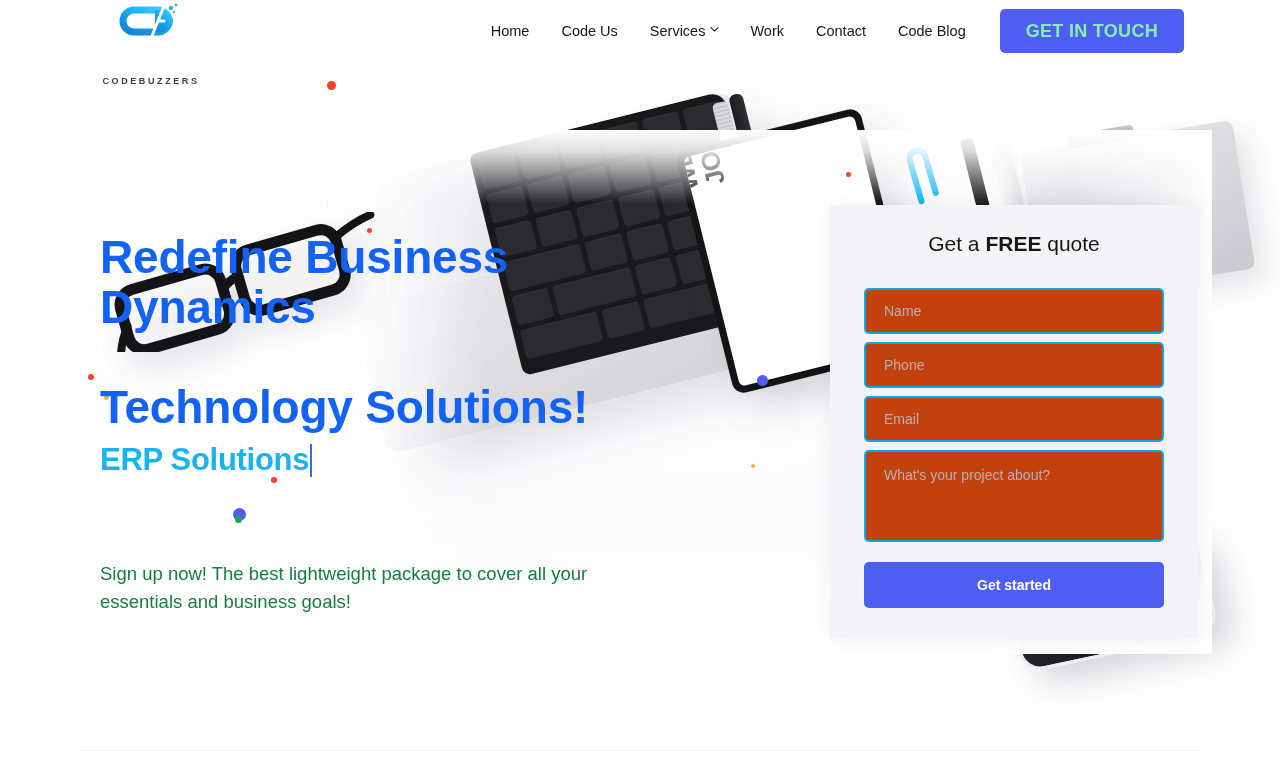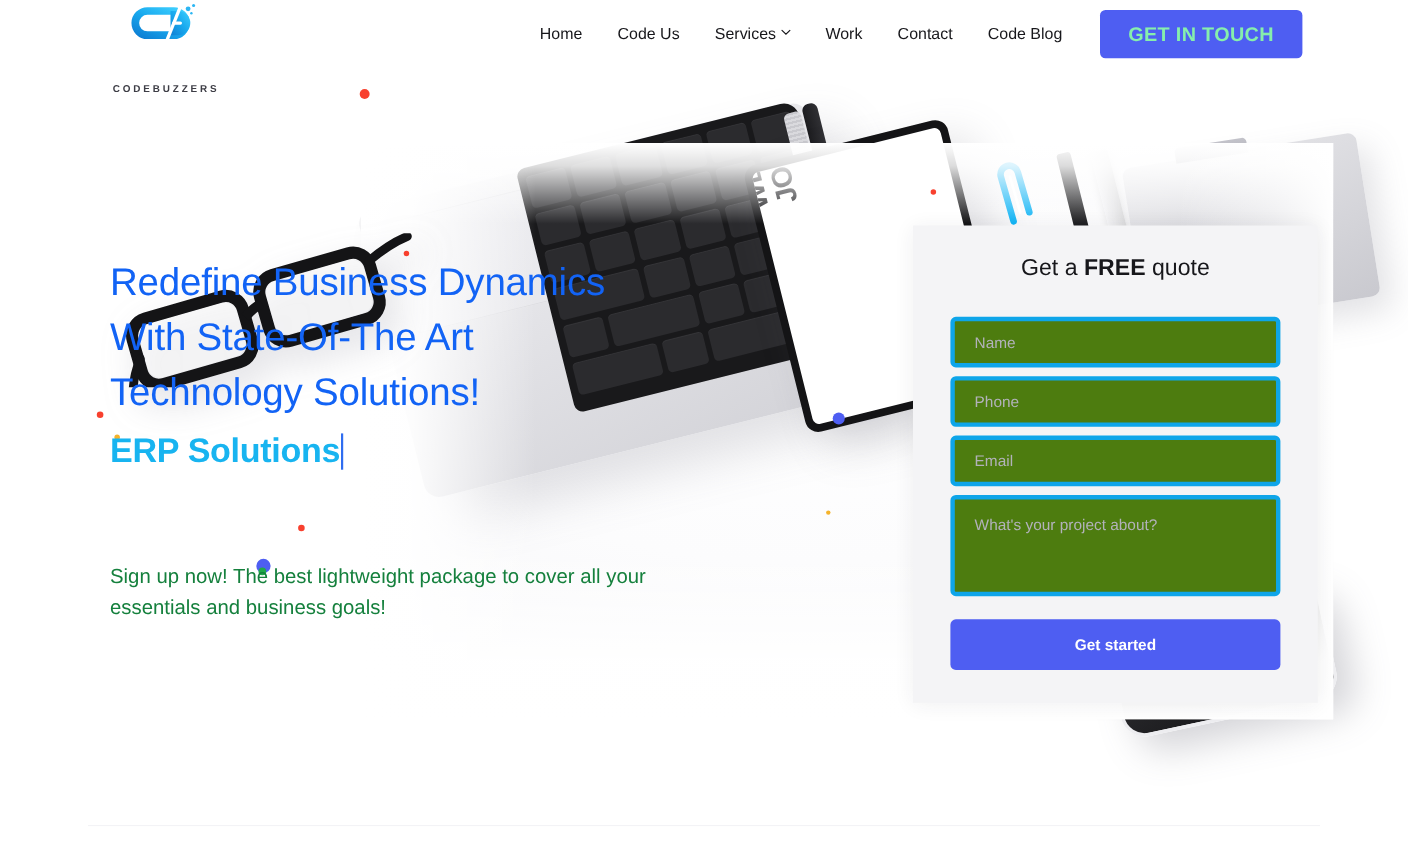--- a/index.html
+++ b/index.html
@@ -308,23 +308,23 @@
 
   
   .hero-copy {
     position: absolute;
     left: 100px;
     top: 170px;
     width: 600px;
     z-index: 6;
   }
   .headline {
-    font-size: 35px;
+    font-size: 46px;
     line-height: 50px;
-    font-weight: 400;
+    font-weight: 700;
     color: #1263f5;
     letter-spacing: -0.2px;
   }
   .headline-typed {
     margin-top: 6px;
     font-size: 31px;
     line-height: 44px;
     font-weight: 700;
     color: #18b4f0;
     letter-spacing: -0.3px;
@@ -366,22 +366,22 @@
     color: #17171b;
     font-weight: 400;
     margin-bottom: 32px;
     line-height: 1.2;
   }
   .quote-title b { font-weight: 700; }
 
   .field {
     width: 100%;
     height: 46px;
-    background: #4d7c0f;
-    border: 4px solid #0ea5e9;
+    background: #c2410c;
+    border: 2px solid #0ea5e9;
     border-radius: 5px;
     padding: 0 18px;
     font-size: 14px;
     color: #17171b;
     font-family: "Liberation Sans", sans-serif;
     margin-bottom: 8px;
     outline: none;
   }
   .field::placeholder { color: #b2b2ba; }
 
@@ -550,21 +550,21 @@
           <path d="M20 80 q-16 20 -18 44" fill="none" stroke="#141416" stroke-width="8" stroke-linecap="round"></path>
           <rect x="24" y="52" width="92" height="50" rx="12" fill="#fbfbfc" opacity="0.55"></rect>
           <rect x="146" y="46" width="92" height="50" rx="12" fill="#fbfbfc" opacity="0.55"></rect>
         </g>
       </svg>
     </span>
 
     <div class="hero-copy">
       <h1 class="headline">
         <span>Redefine Business Dynamics</span><br>
-        <span>With State-Of-The Art</span><br>
+        <br>
         <span>Technology Solutions!</span>
       </h1>
       <div class="headline-typed">
         <span>ERP Solutions</span>
         <span class="type-cursor"></span>
       </div>
       <p class="hero-sub">Sign up now! The best lightweight package to cover all your essentials and business goals!</p>
     </div>
 
     <div id="dot-layer">

